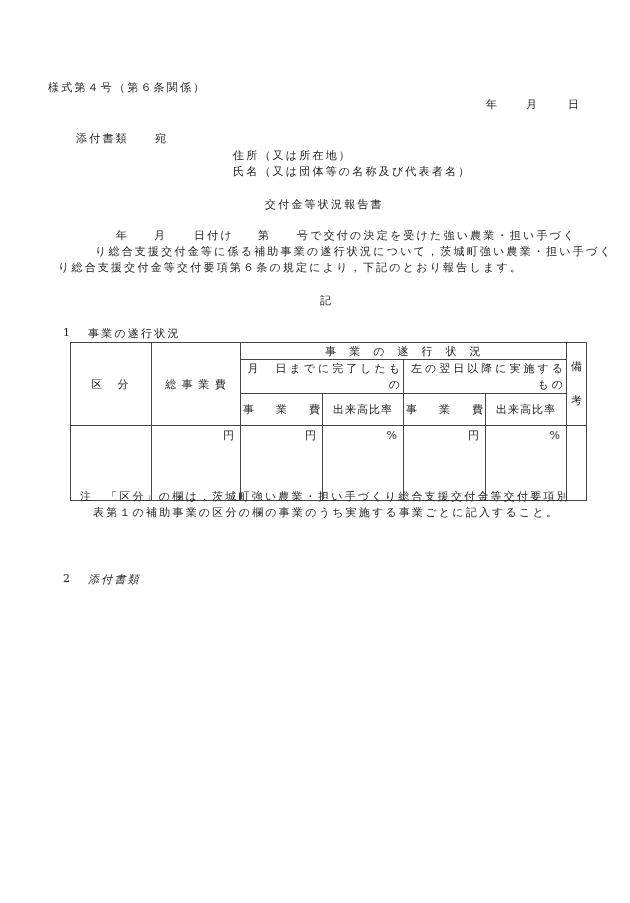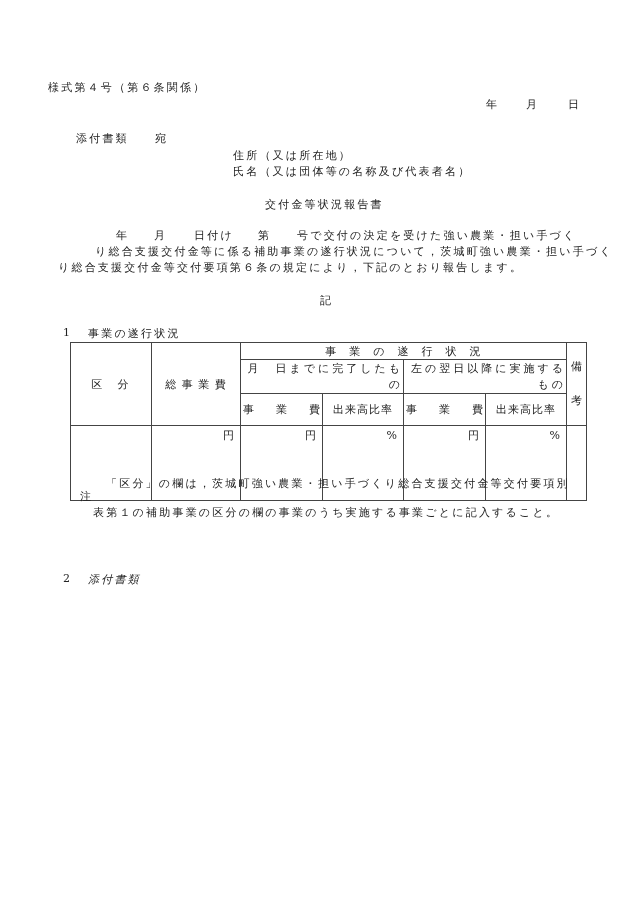--- a/index.html
+++ b/index.html
@@ -87,17 +87,17 @@
     <td class="r">円</td>
     <td class="r">%</td>
     <td class="r">円</td>
     <td class="r">%</td>
     <td></td>
   </tr>
 </tbody>
   </table>
 
 <div class="abs" style="left:80px;top:489px;">注</div>
-<div class="abs sp" style="left:106px;top:476px;font-family:Liberation Mono, monospace;">「区分」の欄は，茨城町強い農業・担い手づくり総合支援交付金等交付要項別</div>
+<div class="abs sp" style="left:106px;top:489px;font-family:Liberation Mono, monospace;">「区分」の欄は，茨城町強い農業・担い手づくり総合支援交付金等交付要項別</div>
 <div class="abs sp" style="left:93px;top:505px;">表第１の補助事業の区分の欄の事業のうち実施する事業ごとに記入すること。</div>
 
 <div class="abs" style="left:63px;top:572px;">2</div>
 <div class="abs sp" style="left:88px;top:572px;font-style:italic;">添付書類</div>
 
 </body></html>

